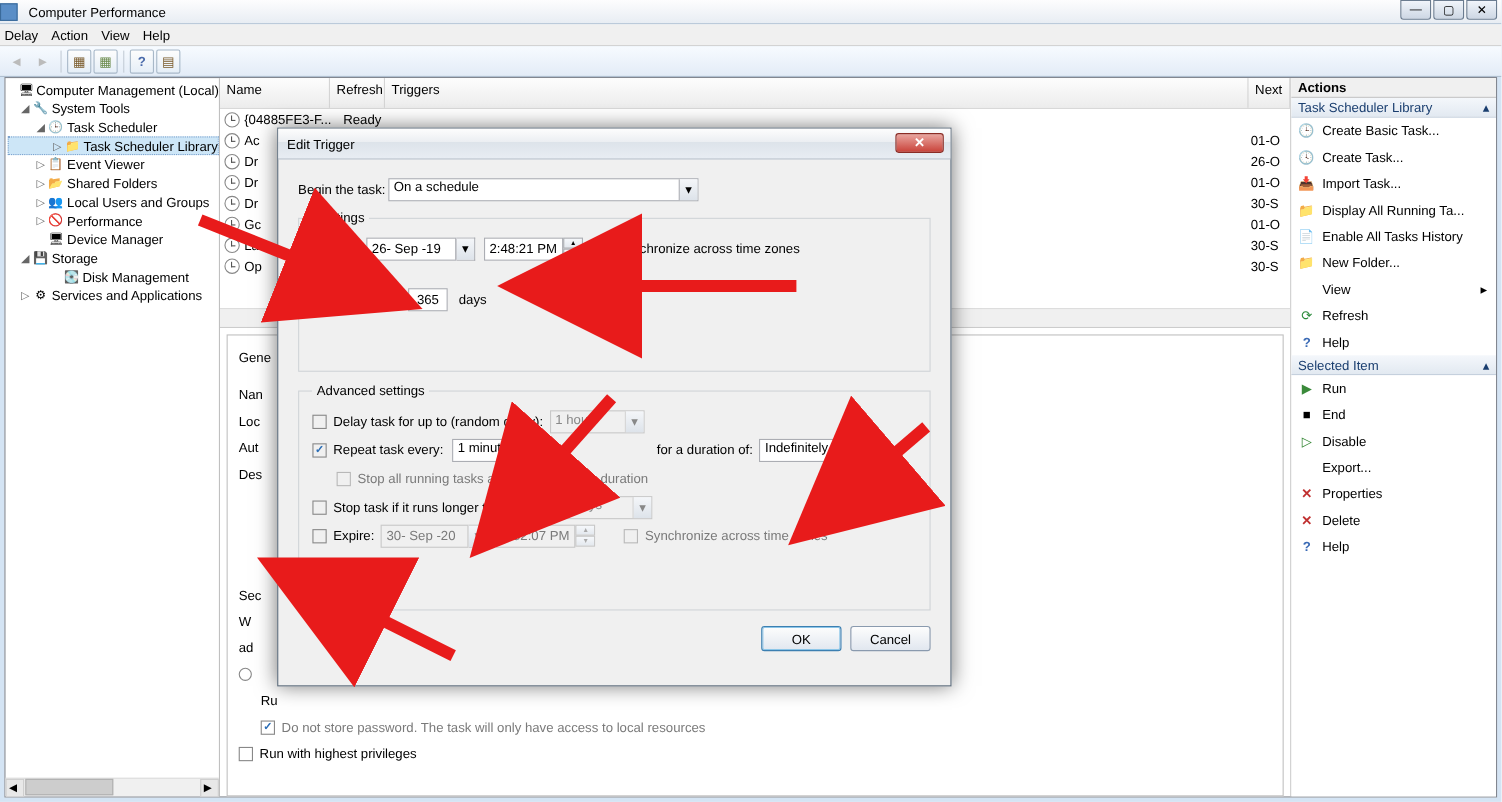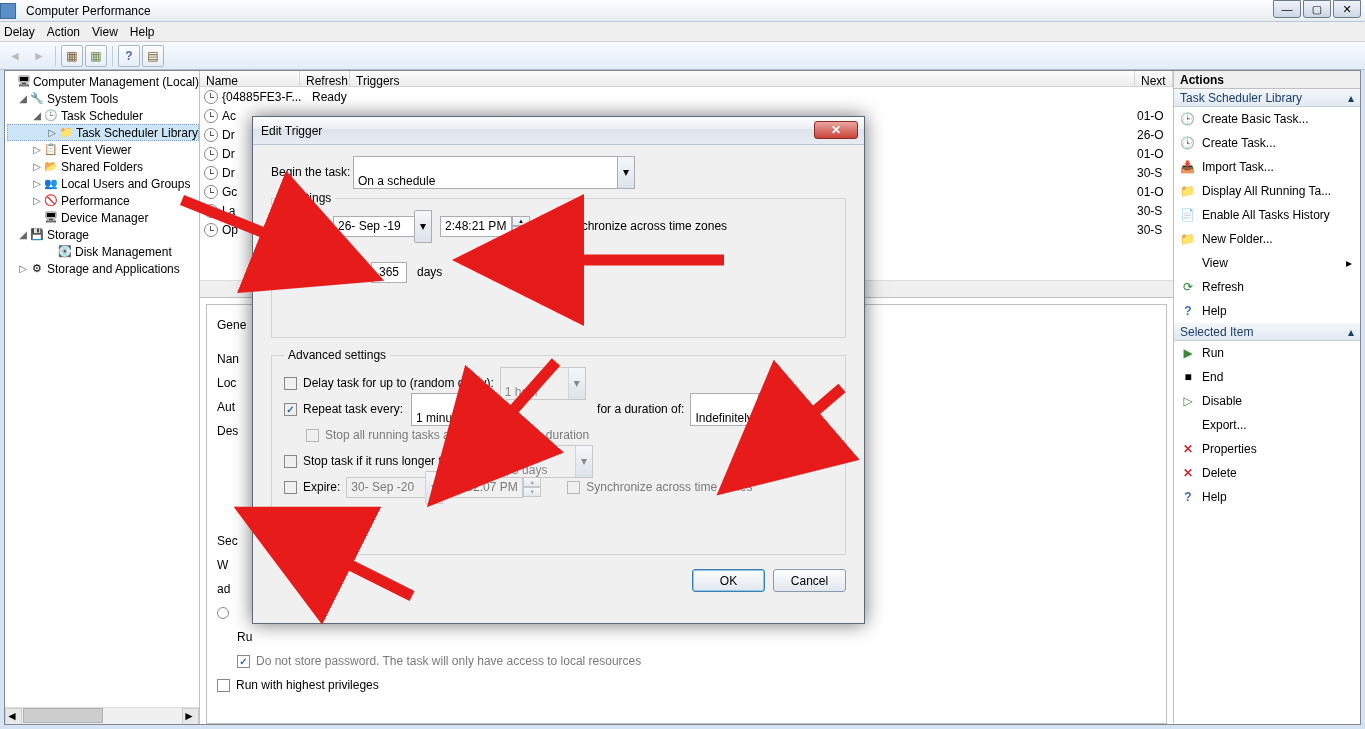--- a/index.html
+++ b/index.html
@@ -31,21 +31,21 @@
 .tn .tw { width:12px; text-align:center; color:#666; font-size:10px;}
 .tn .ic { width:16px; height:16px; margin-right:2px; display:inline-flex;align-items:center;justify-content:center; font-size:11px;}
 .tn.sel { background:#cde6f7; border:1px dotted #7da2ce; }
 .tree-scroll { position:absolute; bottom:0; left:0; right:0; height:17px; background:#f0f0f0; border-top:1px solid #ddd; display:flex;}
 .tree-scroll .tr { width:17px; height:17px; background:#e8e8e8; border:1px solid #ccc;}
 .tree-scroll .thumb { width:80px; height:15px; background:#cdcdcd; border:1px solid #b0b0b0; margin:0 1px;}
 
 
 .midwrap { flex:1; display:flex; flex-direction:column; border-right:1px solid #c0c0c0;}
 .tasklist { flex:0 0 227px; border-bottom:1px solid #c0c0c0; overflow:hidden; position:relative;}
-.tlhead { height:16px; background:linear-gradient(#fdfdfd,#ececec); border-bottom:1px solid #d4d4d4; display:flex;}
+.tlhead { height:28px; background:linear-gradient(#fdfdfd,#ececec); border-bottom:1px solid #d4d4d4; display:flex;}
 .tlhead .col { padding:3px 6px; border-right:1px solid #d4d4d4;}
 .tlbody { position:relative;}
 .trow { height:19px; display:flex; align-items:center; padding-left:4px; color:#000;}
 .trow .ico { width:14px;height:14px; border:1px solid #888; border-radius:7px; margin-right:4px; position:relative; background:#fff;}
 .trow .ico::after{content:"";position:absolute;left:5px;top:2px;width:1px;height:5px;background:#555;}
 .trow .ico::before{content:"";position:absolute;left:5px;top:6px;width:4px;height:1px;background:#555;}
 .trow .n { width:90px; overflow:hidden;}
 .trow .s { width:55px;}
 .trow .t { flex:1; overflow:hidden;}
 .trow .nx { width:36px;}
@@ -63,21 +63,21 @@
 .aphead.main{ background:#f0f0f0; color:#000; font-weight:bold; border-bottom:1px solid #c0c0c0;}
 .apitem { height:24px; display:flex; align-items:center; padding-left:6px; gap:6px;}
 .apicon { width:16px;height:16px; display:inline-flex;align-items:center;justify-content:center;}
 
 
 .dialog { position:absolute; left:252px; top:116px; width:613px; height:508px; background:#f0f0f0; border:1px solid #5a6a7a; box-shadow: 0 0 18px rgba(0,0,0,.55);}
 .dlg-title { height:28px; background:linear-gradient(#fdfdfd 0%,#ebeef2 45%,#dde3ea 46%,#e8edf3 100%); border-bottom:1px solid #b8c2ce; display:flex; align-items:center; padding-left:8px; position:relative;}
 .dlg-close { position:absolute; right:6px; top:4px; width:44px; height:18px; background:linear-gradient(#e9a6a0,#c9433a); border:1px solid #8a2c25; border-radius:3px; color:#fff; display:flex;align-items:center;justify-content:center; font-weight:bold;}
 .dlg-body { padding:14px 18px 10px 18px;}
 .field-row { display:flex; align-items:center; height:26px;}
-.combo { height:33px; border:1px solid #abadb3; background:#fff; display:flex; align-items:flex-end; padding:0 4px; position:relative;}
+.combo { height:21px; border:1px solid #abadb3; background:#fff; display:flex; align-items:flex-start; padding:0 4px; position:relative;}
 .combo .dd { position:absolute; right:0; top:0; bottom:0; width:17px; background:linear-gradient(#f4f6f9,#dde3ea); border-left:1px solid #abadb3; display:flex;align-items:center;justify-content:center;}
 .combo.dis { background:#f0f0f0; color:#888; border-color:#c8c8c8;}
 .combo.dis .dd{ border-left-color:#d4d4d4;}
 .txt { height:21px; border:1px solid #abadb3; background:#fff; padding:0 4px; display:flex;align-items:center;}
 fieldset { border:1px solid #d0d4d8; padding:8px 12px 12px 12px; margin-top:6px;}
 legend { padding:0 4px;}
 .radio { width:12px;height:12px;border:1px solid #888;border-radius:6px;margin-right:6px;display:inline-flex;align-items:center;justify-content:center;}
 .radio.on::after{content:"";width:6px;height:6px;background:#3b76b5;border-radius:3px;}
 .btn { height:23px; min-width:73px; border:1px solid #8a9aae; background:linear-gradient(#fdfdfd,#e1e7ef); border-radius:3px; padding:0 14px;}
 .btn.primary{ border:1px solid #3c7fb1; box-shadow:0 0 0 1px #8cc6e8 inset;}
@@ -186,21 +186,21 @@
           <span>Storage</span>
         </div>
       <div class="tn" style="padding-left:38px">
           <span class="tw"></span>
           <span class="ic">💽</span>
           <span>Disk Management</span>
         </div>
       <div class="tn" style="padding-left:10px">
           <span class="tw">▷</span>
           <span class="ic">⚙</span>
-          <span>Storage and Applications</span>
+          <span>Services and Applications</span>
         </div>
     </div>
     <div class="tree-scroll">
       <div class="tr">◄</div>
         <div class="thumb"></div>
         <div style="flex:1"></div>
         <div class="tr">►</div>
     </div>
   </div>
 

